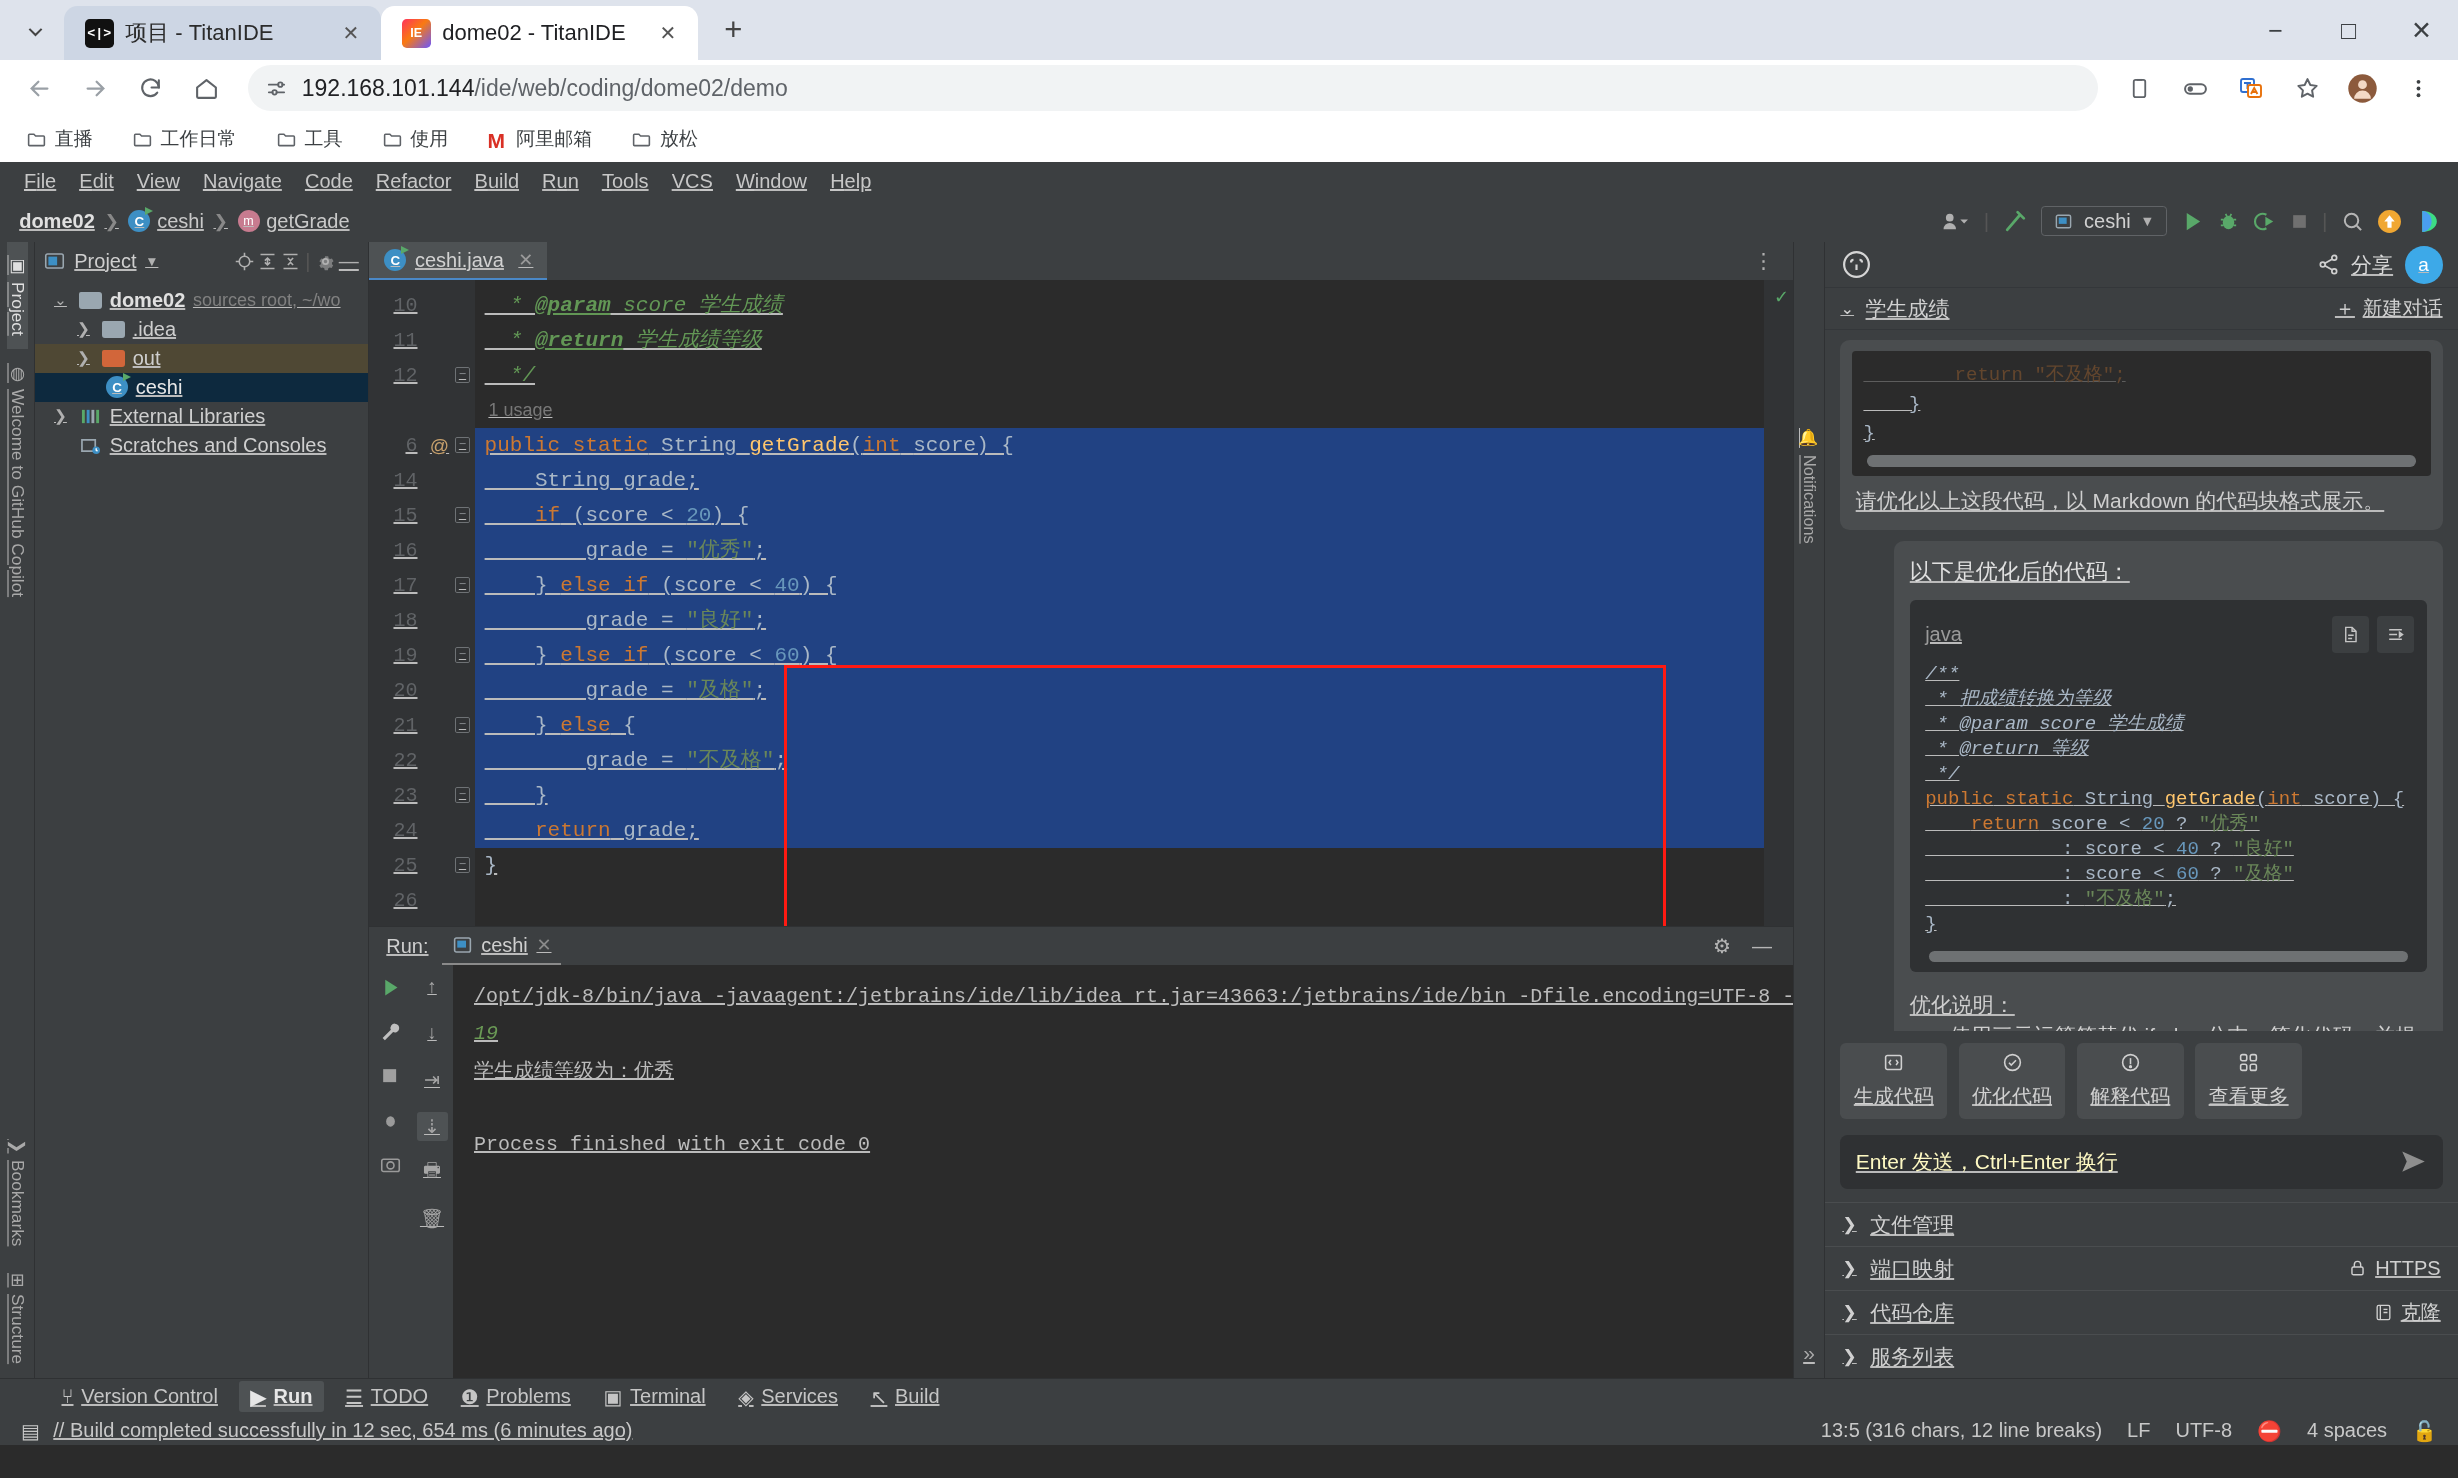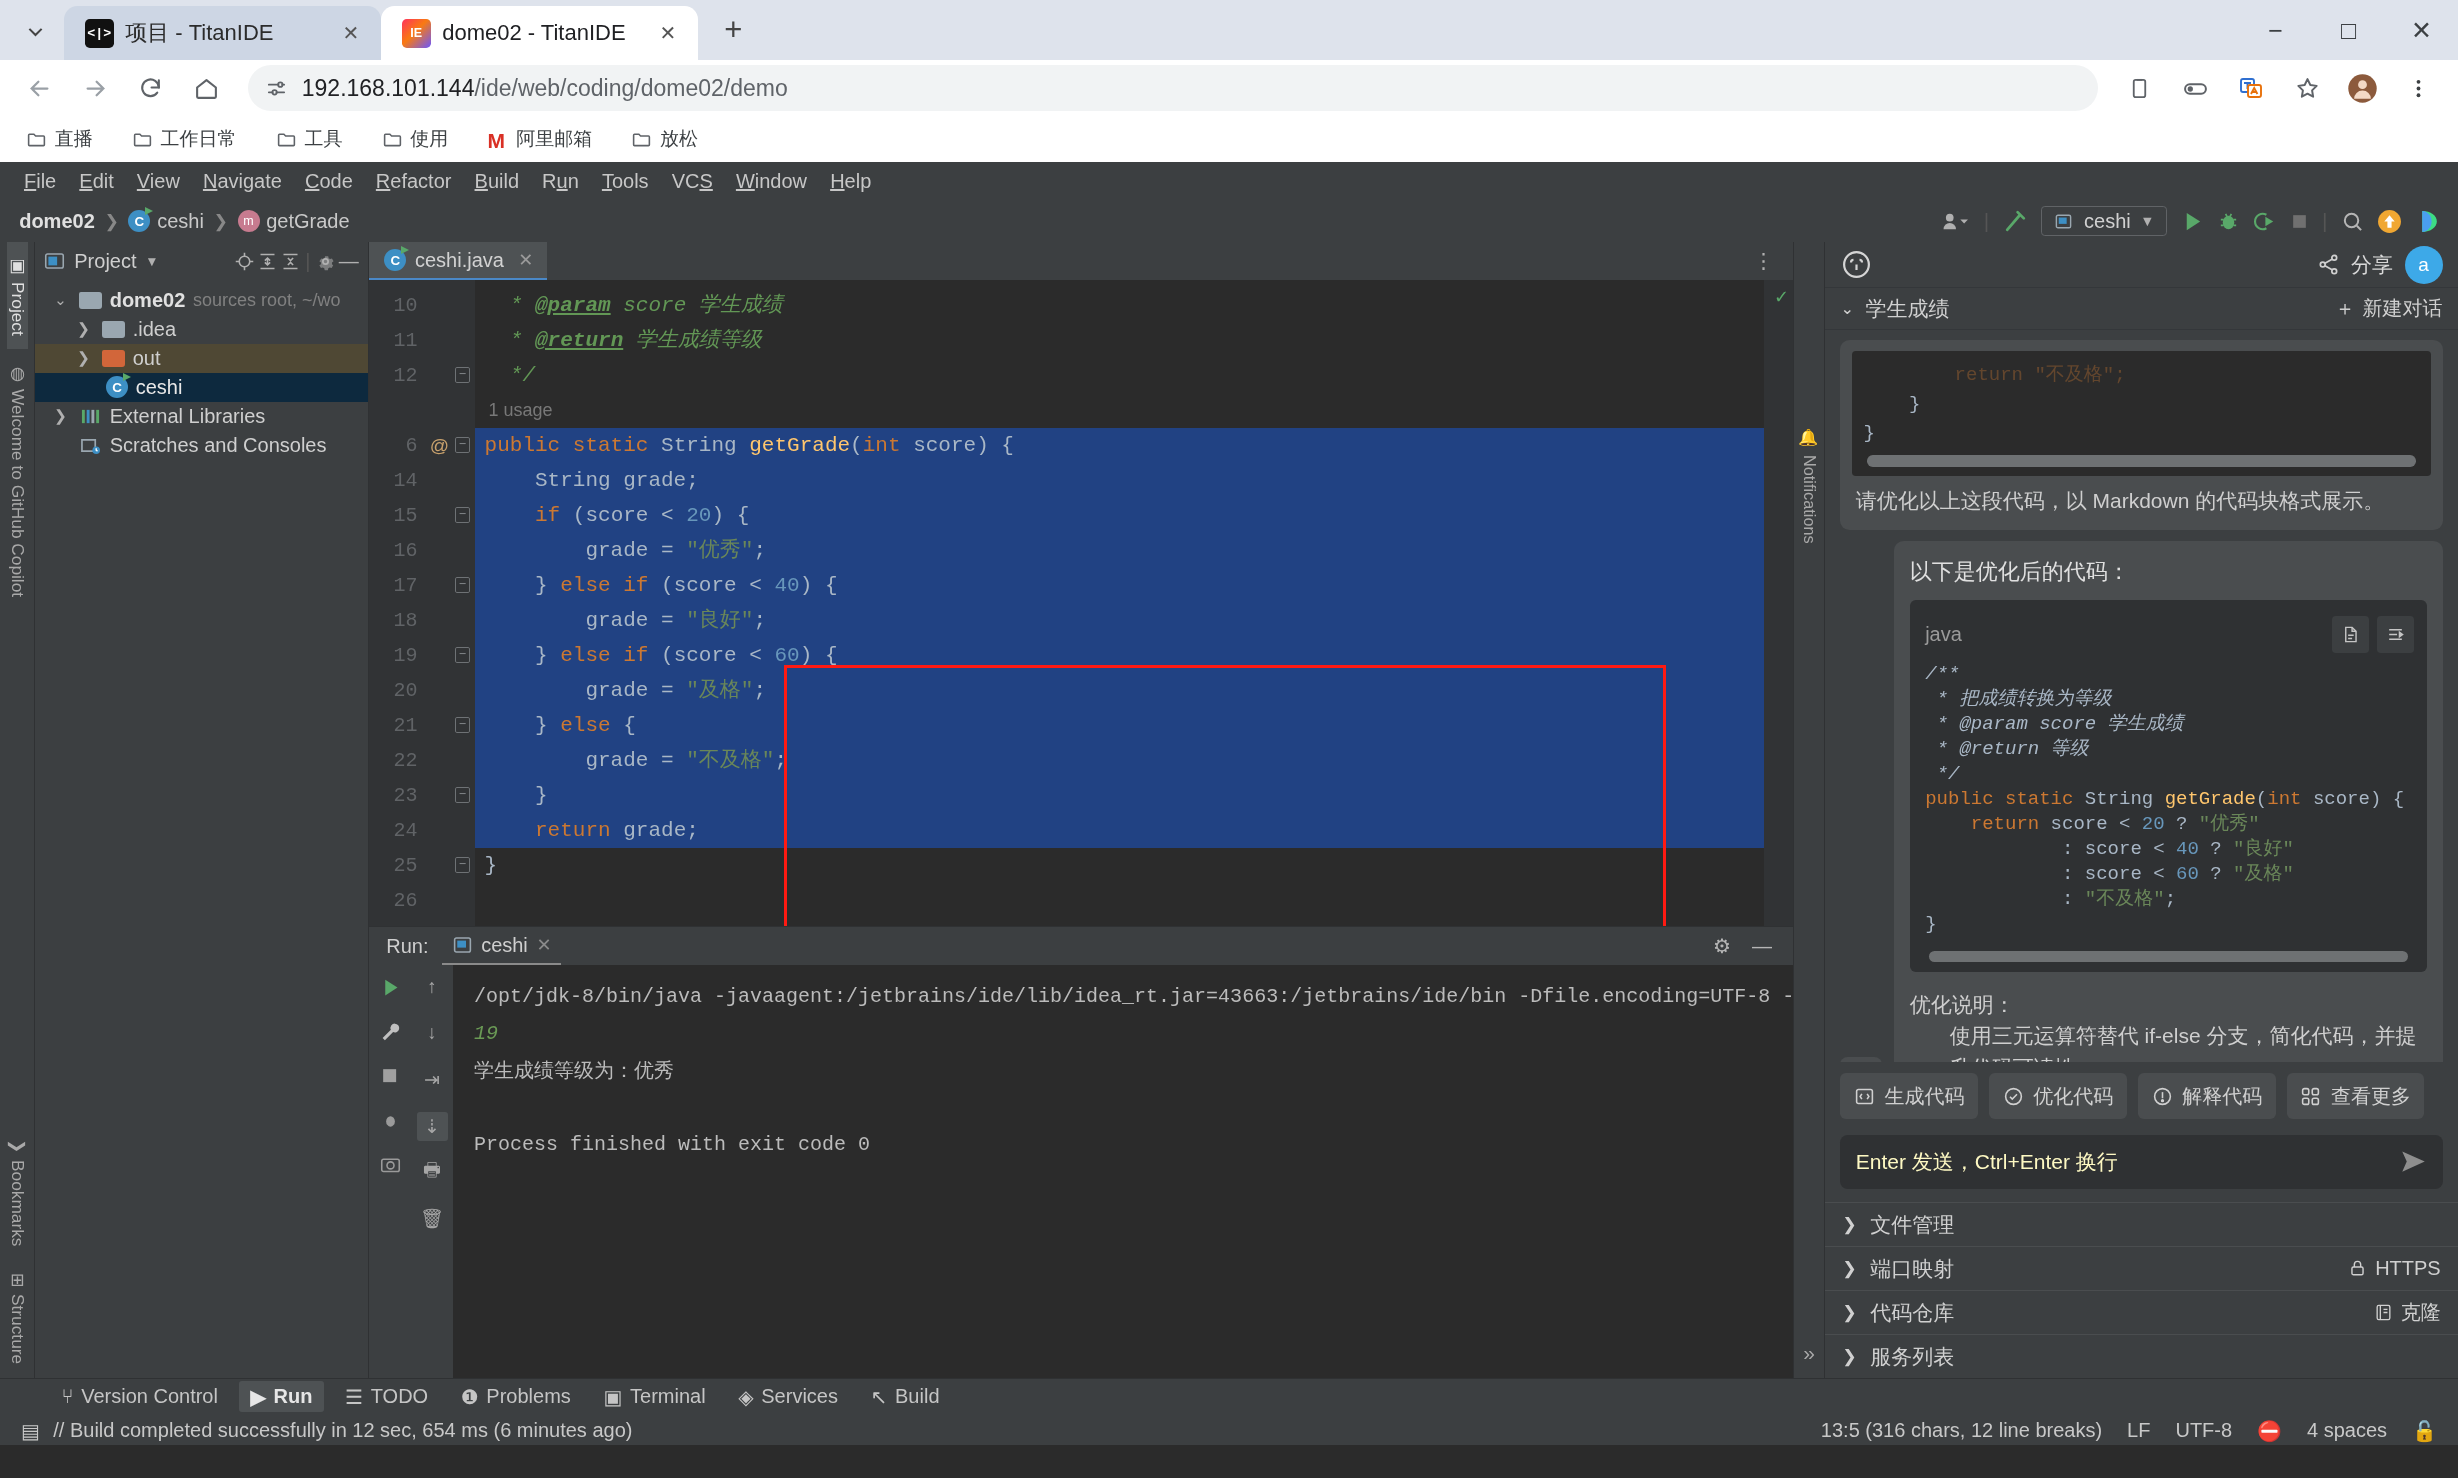--- a/index.html
+++ b/index.html
@@ -41,21 +41,21 @@
   }
   #omnibox .url { flex:1; white-space:nowrap; overflow:hidden; }
   .url-host { color:#202124; }
   .url-path { color:#5f6368;margin-top:24px; }
   #bookmarks { height:46px; background:#fff; display:flex; padding:0 15.4px; gap:18px; }
   .bm { display:flex; align-items:center; gap:7.7px; padding:4.8px 10.6px; border-radius:5.8px; font-size:19px; color:#3c4043; white-space:nowrap; }
   .bm-ico { width:21px; height:21px; flex:0 0 auto; }
   .m-ico { color:#d93025; font-weight:bold; font-size:21px; }
 
   
-  #ide { width:2458px; height:1283px; background:#3c3f41; position:relative; display:flex; flex-direction:column; }
+  #ide { width:2458px; height:1283px; background:#3c3f41; position:relative; display:flex; flex-direction:column;text-decoration:underline; }
   #menubar { height:38px; background:#3c3f41; display:flex; align-items:center; padding-left:13.4px; gap:1.9px; }
   .menu-item { padding:3.8px 10.6px; font-size:20px; color:#c7c7c7; }
   .menu-item u { text-decoration:underline; }
 
   #navbar { height:42px; background:#3c3f41; display:flex; align-items:center; padding-left:13.4px; gap:0; position:relative; }
   .crumb { display:flex; align-items:center; gap:6.7px; font-size:20px; color:#c9c9c9; padding:1.9px 5.8px; }
   .crumb.bold { font-weight:bold; color:#e0e0e0; }
   .crumb-sep { color:#888; margin:0 3.8px; font-size:17.3px; }
   .ico-class { width:22px;height:22px;border-radius:50%;background:#3d8fc4; display:inline-flex;align-items:center;justify-content:center;color:#fff;font-size:13.4px;font-weight:bold; position:relative;}
   .ico-class::after { content:""; position:absolute; right:-2.9px; top:-2.9px; width:0;height:0;border-left:8.6px solid #59a869;border-top:4.8px solid transparent;border-bottom:4.8px solid transparent;}
@@ -156,21 +156,21 @@
   .cb-wrap { background:#2f3133; border-radius:5.8px; padding:9.6px 0 5.8px 0; }
   .cb-head { display:flex; align-items:center; padding:5.8px 13.4px 9.6px 15.4px; }
   .cb-head .lang { font-size:20px; color:#9a9a9a; flex:1; }
   .cb-ico { width:37px;height:37px; background:#3c3f41; border-radius:3.8px; display:flex; align-items:center; justify-content:center; color:#c5c5c5; margin-left:7.7px; }
   .cb-code { font-family:"Liberation Mono",monospace; font-size:19px; padding:0 15.4px; }
   .cb-code .cline { height:25px; line-height:25px; white-space:pre; color:#a9b7c6; }
   .note { font-size:21px; color:#cfcfcf; margin-top:17.3px; line-height:1.5; }
   .note .ind { padding-left:40px; }
 
   #ai-actions { display:flex; gap:11.5px; padding:11.5px 15.4px; }
-  .act-btn { background:#4a4d4f; border-radius:5.8px; padding:9.6px 13.4px; display:flex; align-items:center; gap:9.6px; font-size:20px; color:#d0d0d0; }
+  .act-btn { background:#4a4d4f; border-radius:5.8px; padding:9.6px 13.4px; display:flex; align-items:center; gap:9.6px; font-size:20px; color:#d0d0d0;flex-direction:column; }
   #ai-input { margin:3.8px 15.4px 13.4px 15.4px; height:54px; background:#2f3133; border-radius:7.7px; display:flex; align-items:center; padding:0 15.4px; }
   #ai-input .ph { flex:1; color:#fef9c3; font-size:21px; }
   .ai-sec { height:44px; display:flex; align-items:center; padding:0 17.3px; gap:13.4px; border-top:1px solid #4a4d4f; font-size:21px; color:#d0d0d0; }
   .ai-sec .spacer { flex:1; }
   .ai-sec .right { display:flex; align-items:center; gap:7.7px; font-size:20px; color:#d0d0d0; }
 
   
   #statusbar-wrap { height:67px; background:#3c3f41; border-top:1px solid #2f3133; }
   #tools-row { height:35px; display:flex; align-items:center; padding-left:50px; gap:9.6px; font-size:20px; color:#c5c5c5; }
   .tool-btn { display:flex; align-items:center; gap:7.7px; padding:3.8px 11.5px; }

